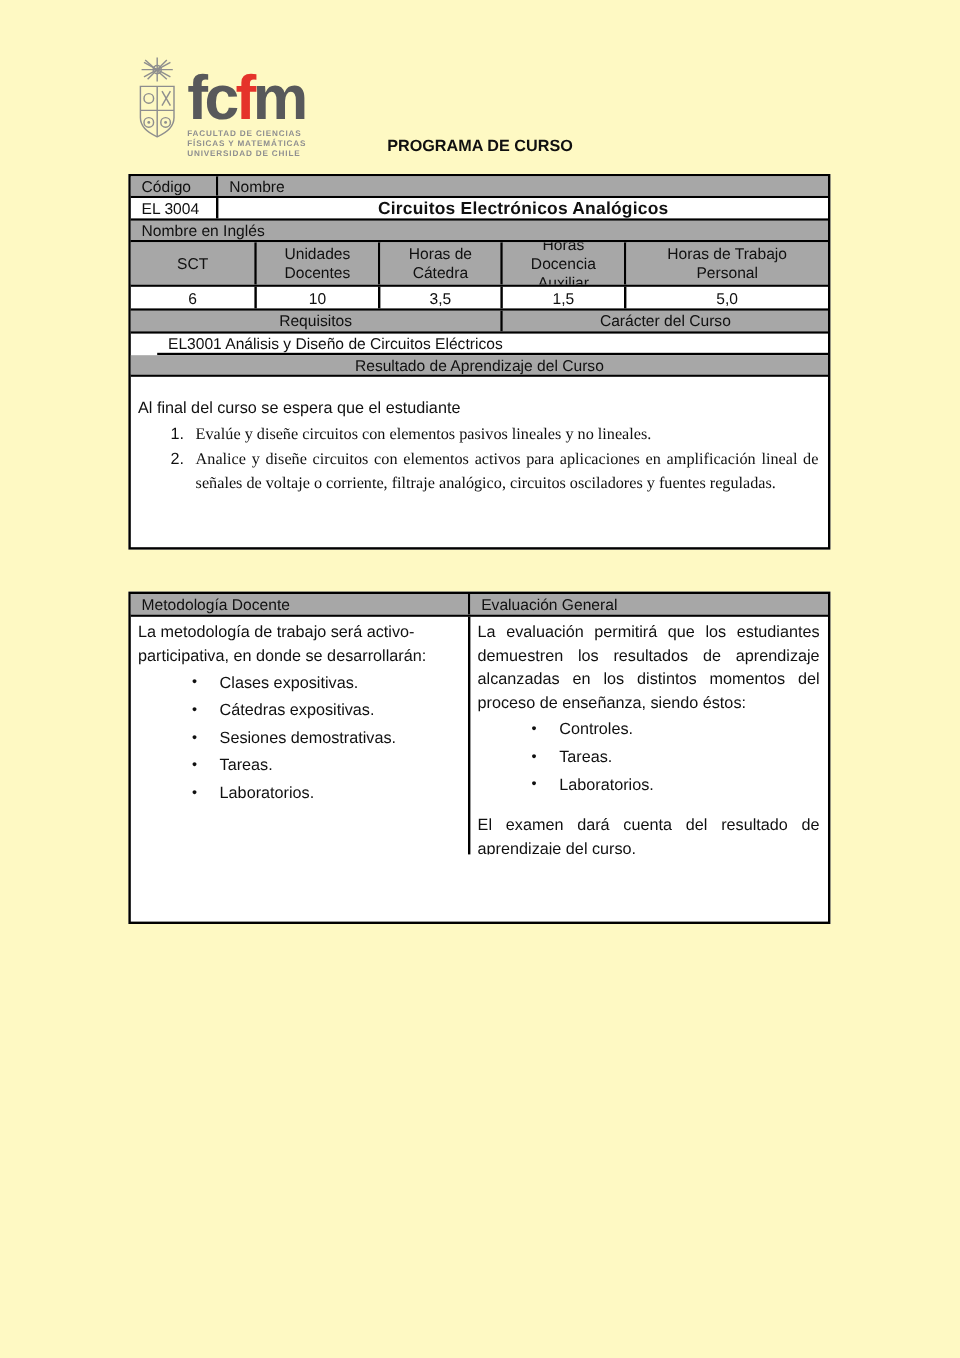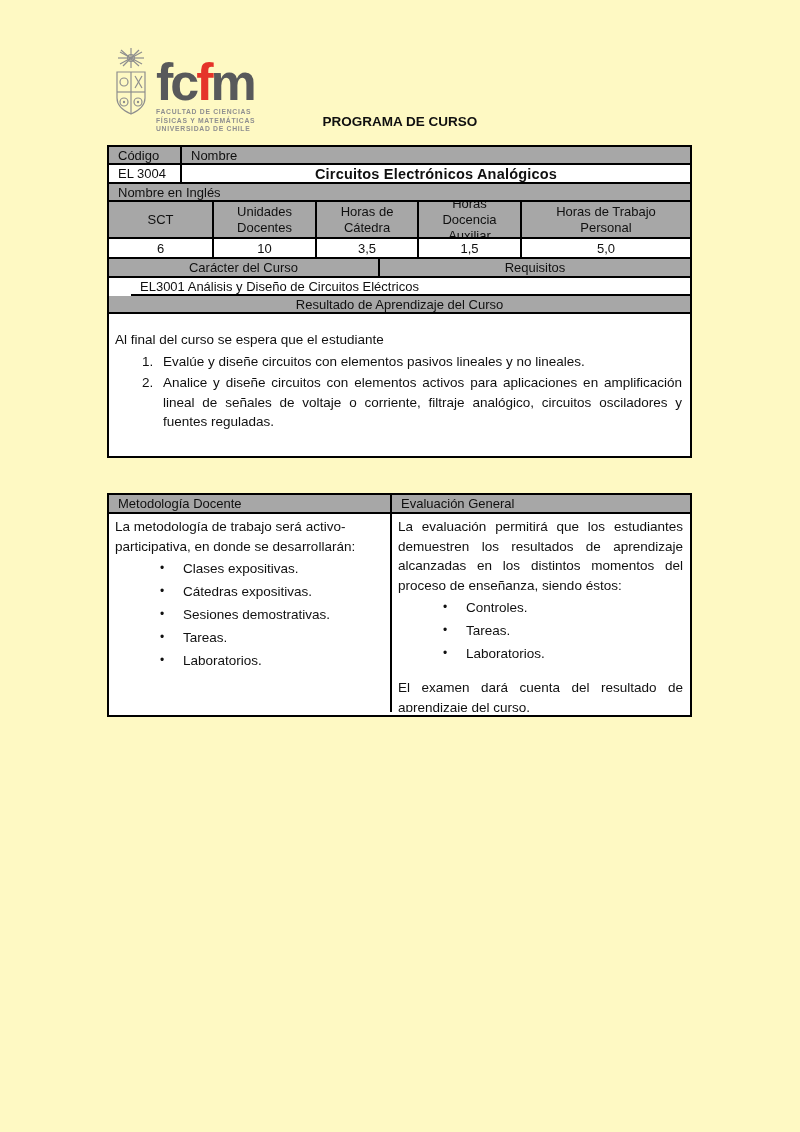--- a/index.html
+++ b/index.html
@@ -28,21 +28,21 @@
     position:absolute; top:114px; left:0; width:100%;
     text-align:center; font-weight:bold; font-size:13.5px;
   }
 
   
   .tbl {
     position:absolute; left:107px; width:585px; box-sizing:border-box;
     border:2px solid #000; background:#fff; font-size:13px;
   }
   .t1 { top:145px; height:313px; }
-  .t2 { top:493px; height:224px; }
+  .t2 { top:493px; height:277px; }
 
   .trow { display:flex; box-sizing:border-box; border-bottom:2px solid #000; }
   .trow:last-child { border-bottom:none; }
   .tcell {
     box-sizing:border-box; border-right:2px solid #000;
     padding:0 9px; display:flex; align-items:center; overflow:hidden;
   }
   .tcell:last-child { border-right:none; }
   .gray { background:#a7a7a7; }
   .center { justify-content:center; text-align:center; }
@@ -61,21 +61,21 @@
   .w-req { width:310px; flex:none; }
   .flex1 { flex:1; }
 
   .hdr-inner { display:block; margin:0 auto; text-align:center; line-height:16px; }
   .mw60 { max-width:62px; } .mw95 { max-width:96px; } .mw105 { max-width:106px; }
 
   
   .outcome-cell { display:block; padding:16px 8px 0 6px; line-height:19.5px; font-size:13.5px; }
   .nitem { display:flex; margin-left:27px; margin-top:2px; }
   .nitem .num { width:21px; flex:none; }
-  .nitem .ntext { flex:1; }
+  .nitem .ntext { flex:1;font-family:Liberation Serif, serif; }
   .just { text-align:justify; }
 
   
   .r-h2 { height:19px; }
   .r-body2 { height:198px; align-items:stretch; }
   .w-met { width:283px; flex:none; }
   .body-cell { display:block; padding:3px 7px 0 6px; line-height:19.5px; font-size:13.5px; }
   .bitem { position:relative; padding-left:68px; line-height:23px; }
   .bdot { position:absolute; left:45px; font-size:12px; }
   .outro { margin-top:13px; }
@@ -162,22 +162,22 @@
 
     <div class="trow r-val5">
       <div class="tcell c5-1 center">6</div>
       <div class="tcell c5-2 center">10</div>
       <div class="tcell c5-3 center">3,5</div>
       <div class="tcell c5-4 center">1,5</div>
       <div class="tcell c5-5 center">5,0</div>
     </div>
 
     <div class="trow r-req">
+      <div class="tcell gray w-req center">Requisitos</div>
       <div class="tcell gray flex1 center">Carácter del Curso</div>
-      <div class="tcell gray w-req center">Requisitos</div>
     </div>
 
     <div class="trow r-reqv">
       <div class="tcell w-req">EL3001 Análisis y Diseño de Circuitos Eléctricos</div>
     </div>
 
     <div class="trow r-res">
       <div class="tcell gray flex1 center">Resultado de Aprendizaje del Curso</div>
     </div>
 

